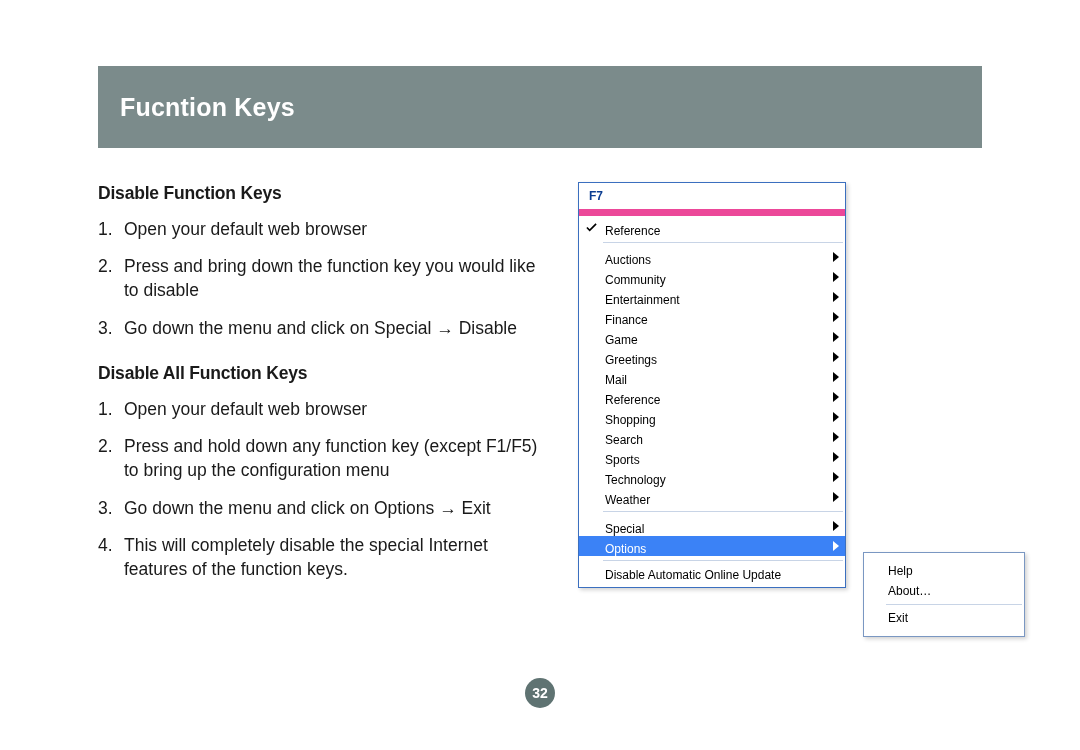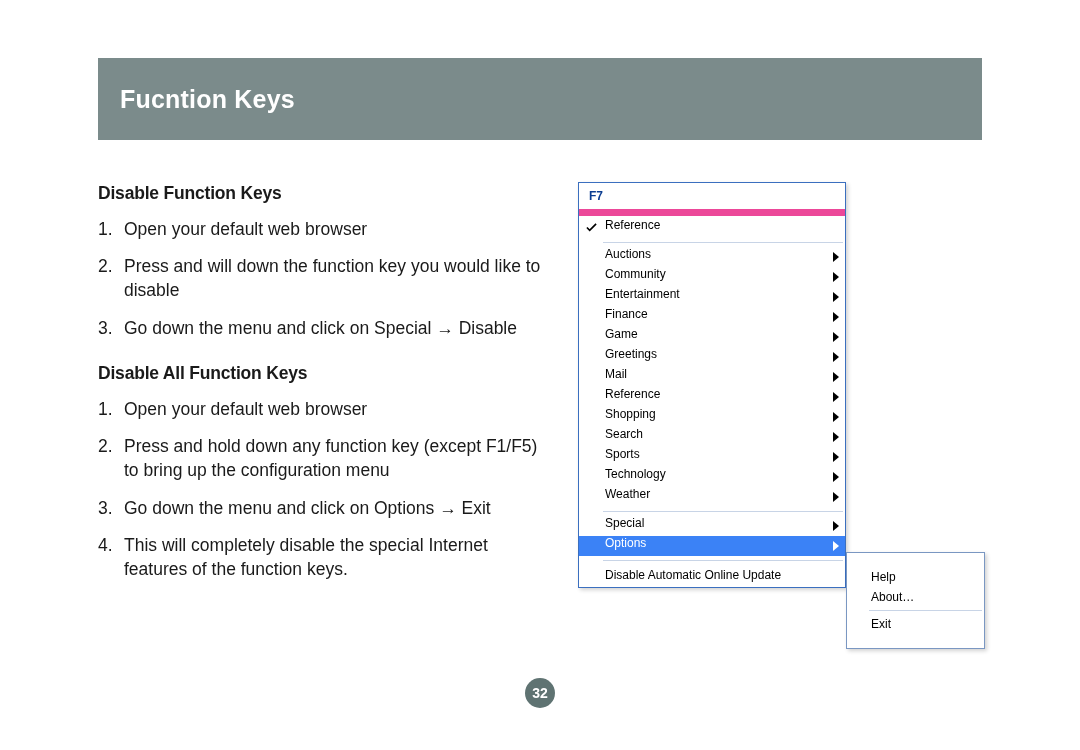--- a/index.html
+++ b/index.html
@@ -6,21 +6,21 @@
   html, body { width: 1080px; height: 750px; background: #fff; font-family: Arial, Helvetica, sans-serif; }
   .page {
     position: relative;
     width: 1080px;
     height: 750px;
     background: #fff;
   }
   .header-band {
     position: absolute;
     left: 98px;
-    top: 58px;
+    top: 66px;
     width: 884px;
     height: 82px;
     background: #7b8b8b;
     display: flex;
     align-items: center;
     padding-left: 22px;
   }
   .header-title {
     color: #fff;
     font-size: 25px;
@@ -82,21 +82,21 @@
   .menu-header {
     padding: 6px 8px 6px 10px;
     font-weight: bold;
     color: #0b3d91;
     border-bottom: 7px solid #ec4899;
   }
   .menu-list { padding: 2px 0; }
   .menu-item {
     position: relative;
     display: flex;
-    align-items: flex-start;
+    align-items: flex-end;
     height: 20px;
     padding: 0 18px 0 26px;
   }
   .menu-item.highlighted {
     background: #3b82f6;
     color: #fff;
   }
   .menu-item .check {
     position: absolute;
     left: 7px;
@@ -115,30 +115,30 @@
   }
   .menu-item-plain {
     position: relative;
     display: flex;
     align-items: center;
     height: 20px;
     padding: 0 10px 0 26px;
   }
   .submenu {
     position: absolute;
-    left: 268px;
+    left: 285px;
     top: 370px;
-    width: 139px;
+    width: 162px;
     border: 1px solid #7a97c2;
     background: #fff;
     font-family: Tahoma, Arial, sans-serif;
     font-size: 12px;
     color: #000;
     box-shadow: 2px 2px 4px rgba(0,0,0,0.18);
-    padding: 14px 0;
+    padding: 8px 0;
   }
   .sub-item {
     height: 20px;
     display: flex;
     align-items: center;
     padding: 0 10px 0 24px;
   }
   .sub-sep {
     height: 1px;
     margin: 3px 2px 3px 22px;
@@ -171,21 +171,21 @@
     <div class="header-title">Fucntion Keys</div>
   </div>
 
   <div class="content">
 
     <div class="left-col">
 
       <div class="subhead">Disable Function Keys</div>
       <ol>
         <li>Open your default web browser</li>
-        <li>Press and will down the function key you would like to disable</li>
+        <li>Press and bring down the function key you would like to disable</li>
         <li>Go down the menu and click on Special → Disable</li>
       </ol>
 
       <div class="subhead subhead2">Disable All Function Keys</div>
       <ol>
         <li>Open your default web browser</li>
         <li>Press and hold down any function key (except F1/F5) to bring up the configuration menu</li>
         <li>Go down the menu and click on Options → Exit</li>
         <li>This will completely disable the special Internet features of the function keys.</li>
       </ol>

